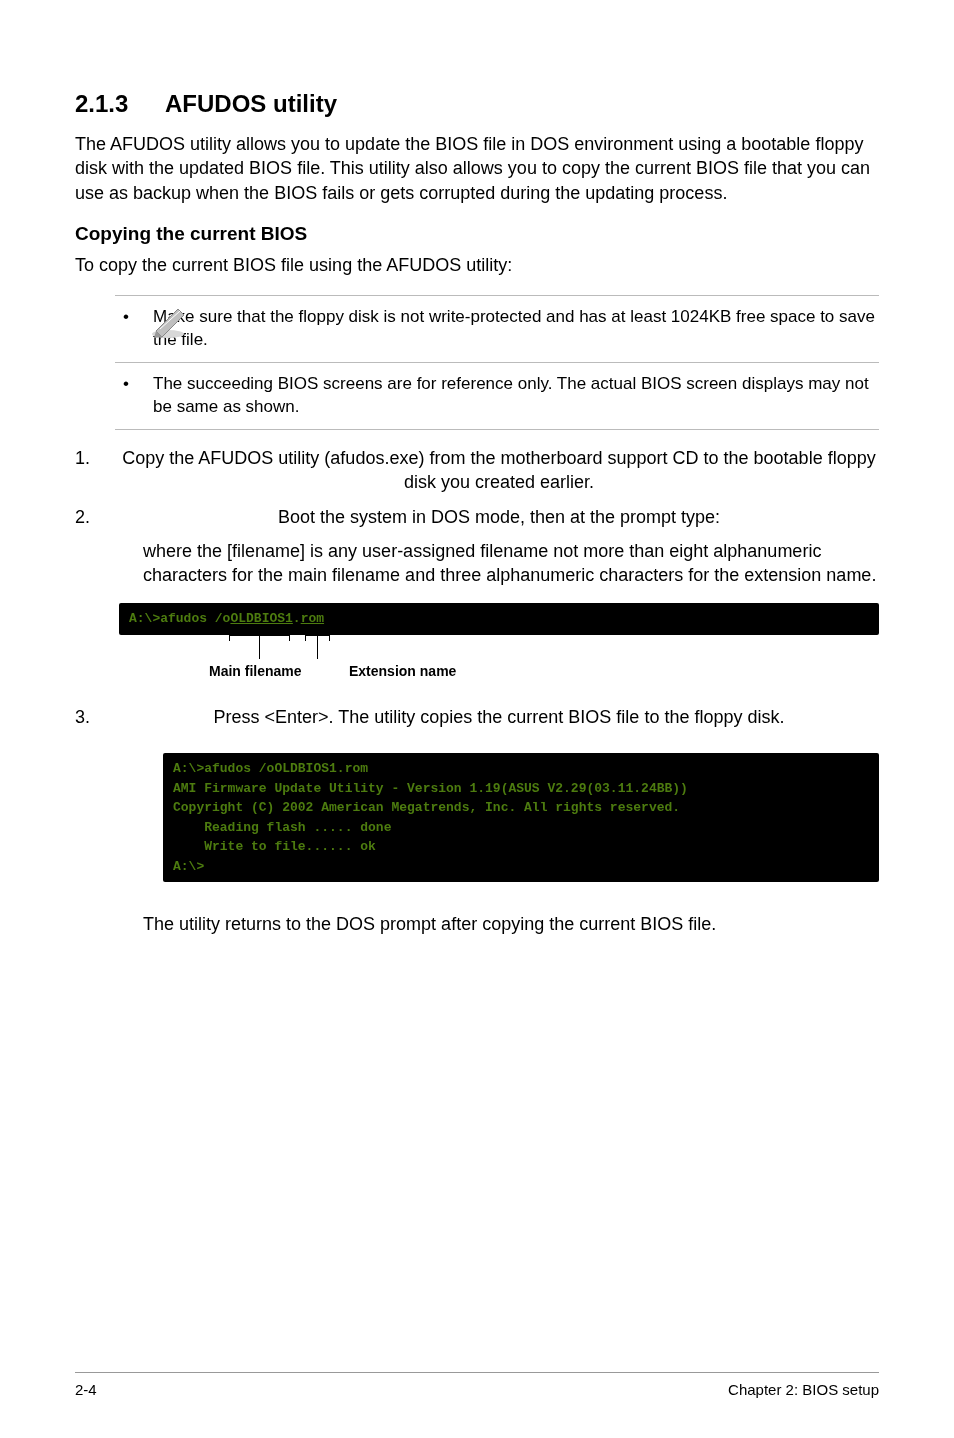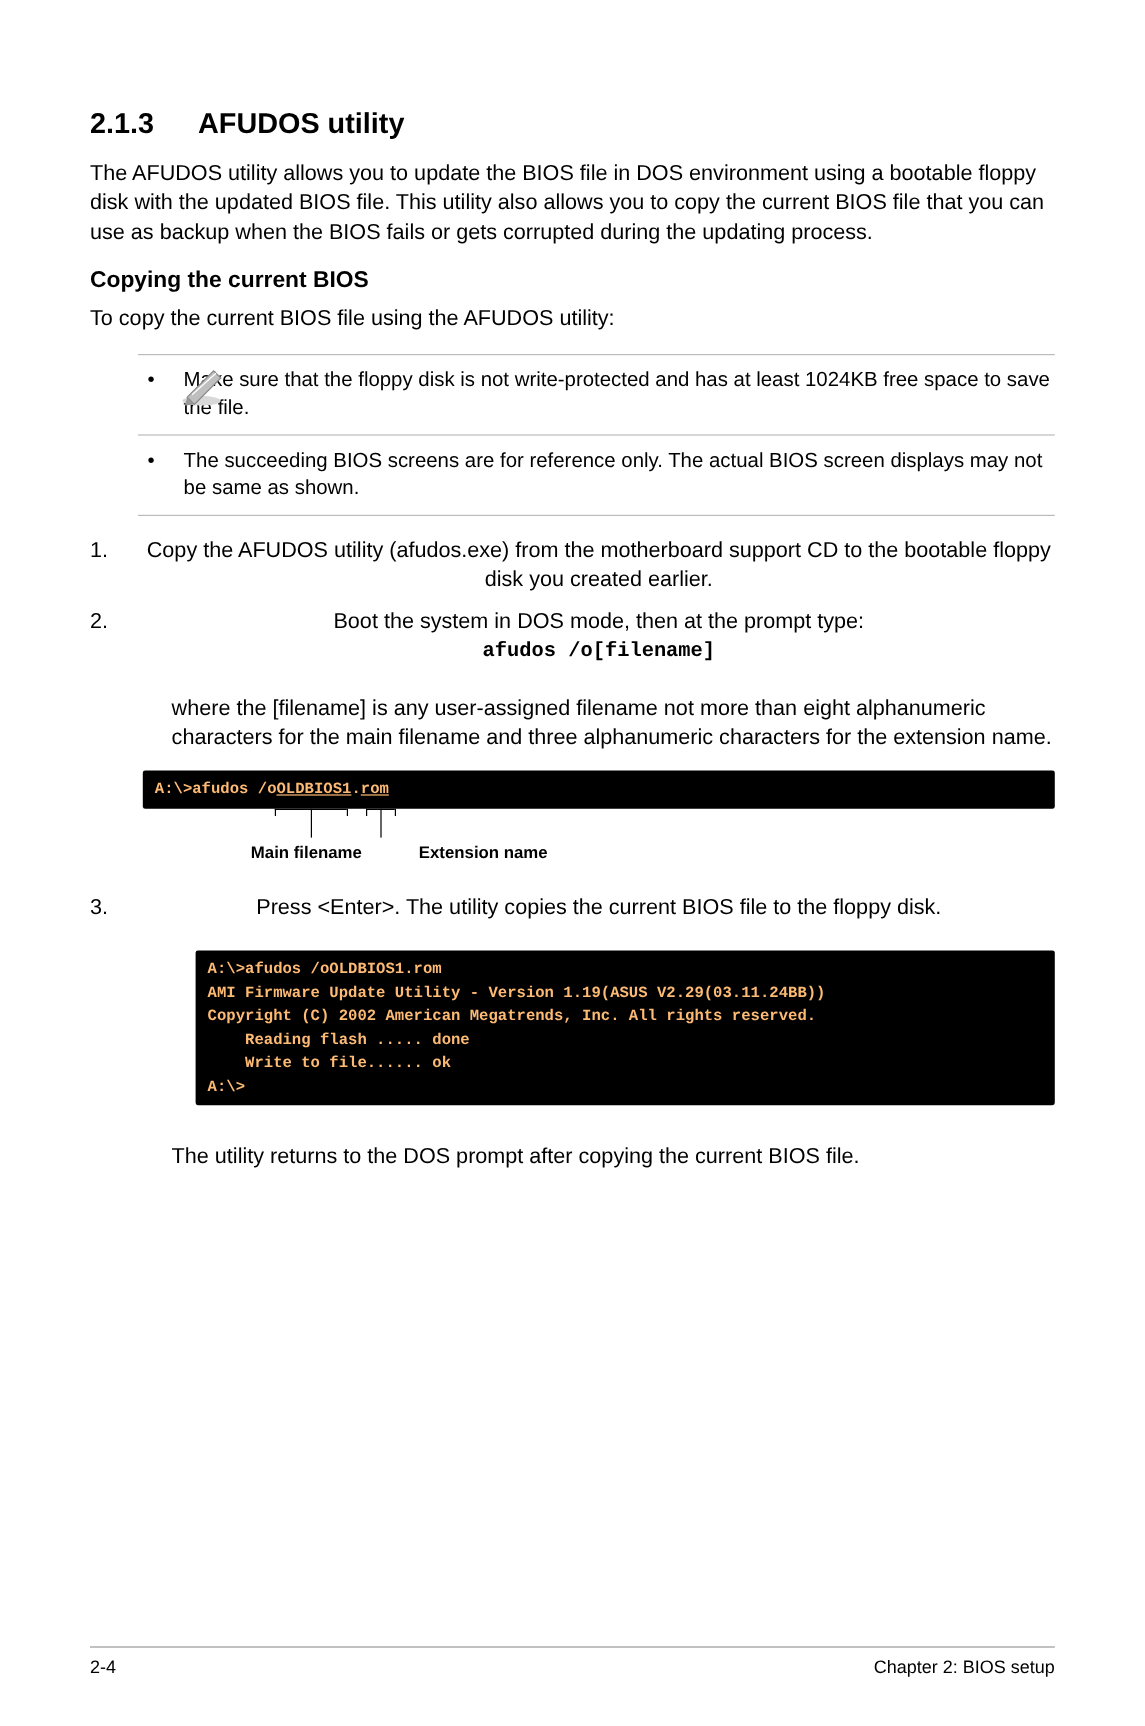--- a/index.html
+++ b/index.html
@@ -61,21 +61,21 @@
     margin-bottom: 12px;
   }
   .indent-para {
     margin-left: 68px;
     font-size: 18px;
     line-height: 1.35;
     margin-bottom: 16px;
   }
   .terminal {
     background: #000;
-    color: #fdba74;
+    color: #4d7c0f;
     font-family: "Courier New", monospace;
     font-size: 13px;
     font-weight: bold;
     padding: 6px 10px;
     margin-left: 44px;
     margin-bottom: 8px;
     border-radius: 2px;
     line-height: 1.5;
     white-space: pre;
   }
@@ -142,21 +142,20 @@
 
 <div class="ol-item">
   <span class="ol-num">1.</span>
   <span class="ol-body">Copy the AFUDOS utility (afudos.exe) from the motherboard support CD to the bootable floppy disk you created earlier.</span>
 </div>
 
 <div class="ol-item">
   <span class="ol-num">2.</span>
   <span class="ol-body">
     <span>Boot the system in DOS mode, then at the prompt type:</span>
-    <span class="code-inline">afudos /o[filename]</span>
   </span>
 </div>
 
 <p class="indent-para">where the [filename] is any user-assigned filename not more than eight alphanumeric characters  for the main filename and three alphanumeric characters for the extension name.</p>
 
 <div class="terminal"><span>A:\&gt;afudos /o</span><span class="underline">OLDBIOS1</span><span>.</span><span class="underline">rom</span></div>
 
 <div class="labels-row">
   <div class="pointer-line" style="left:140px; top:-8px; width:1px; height:24px;"></div>
   <div class="pointer-line" style="left:110px; top:-8px; width:60px; height:1px;"></div>

